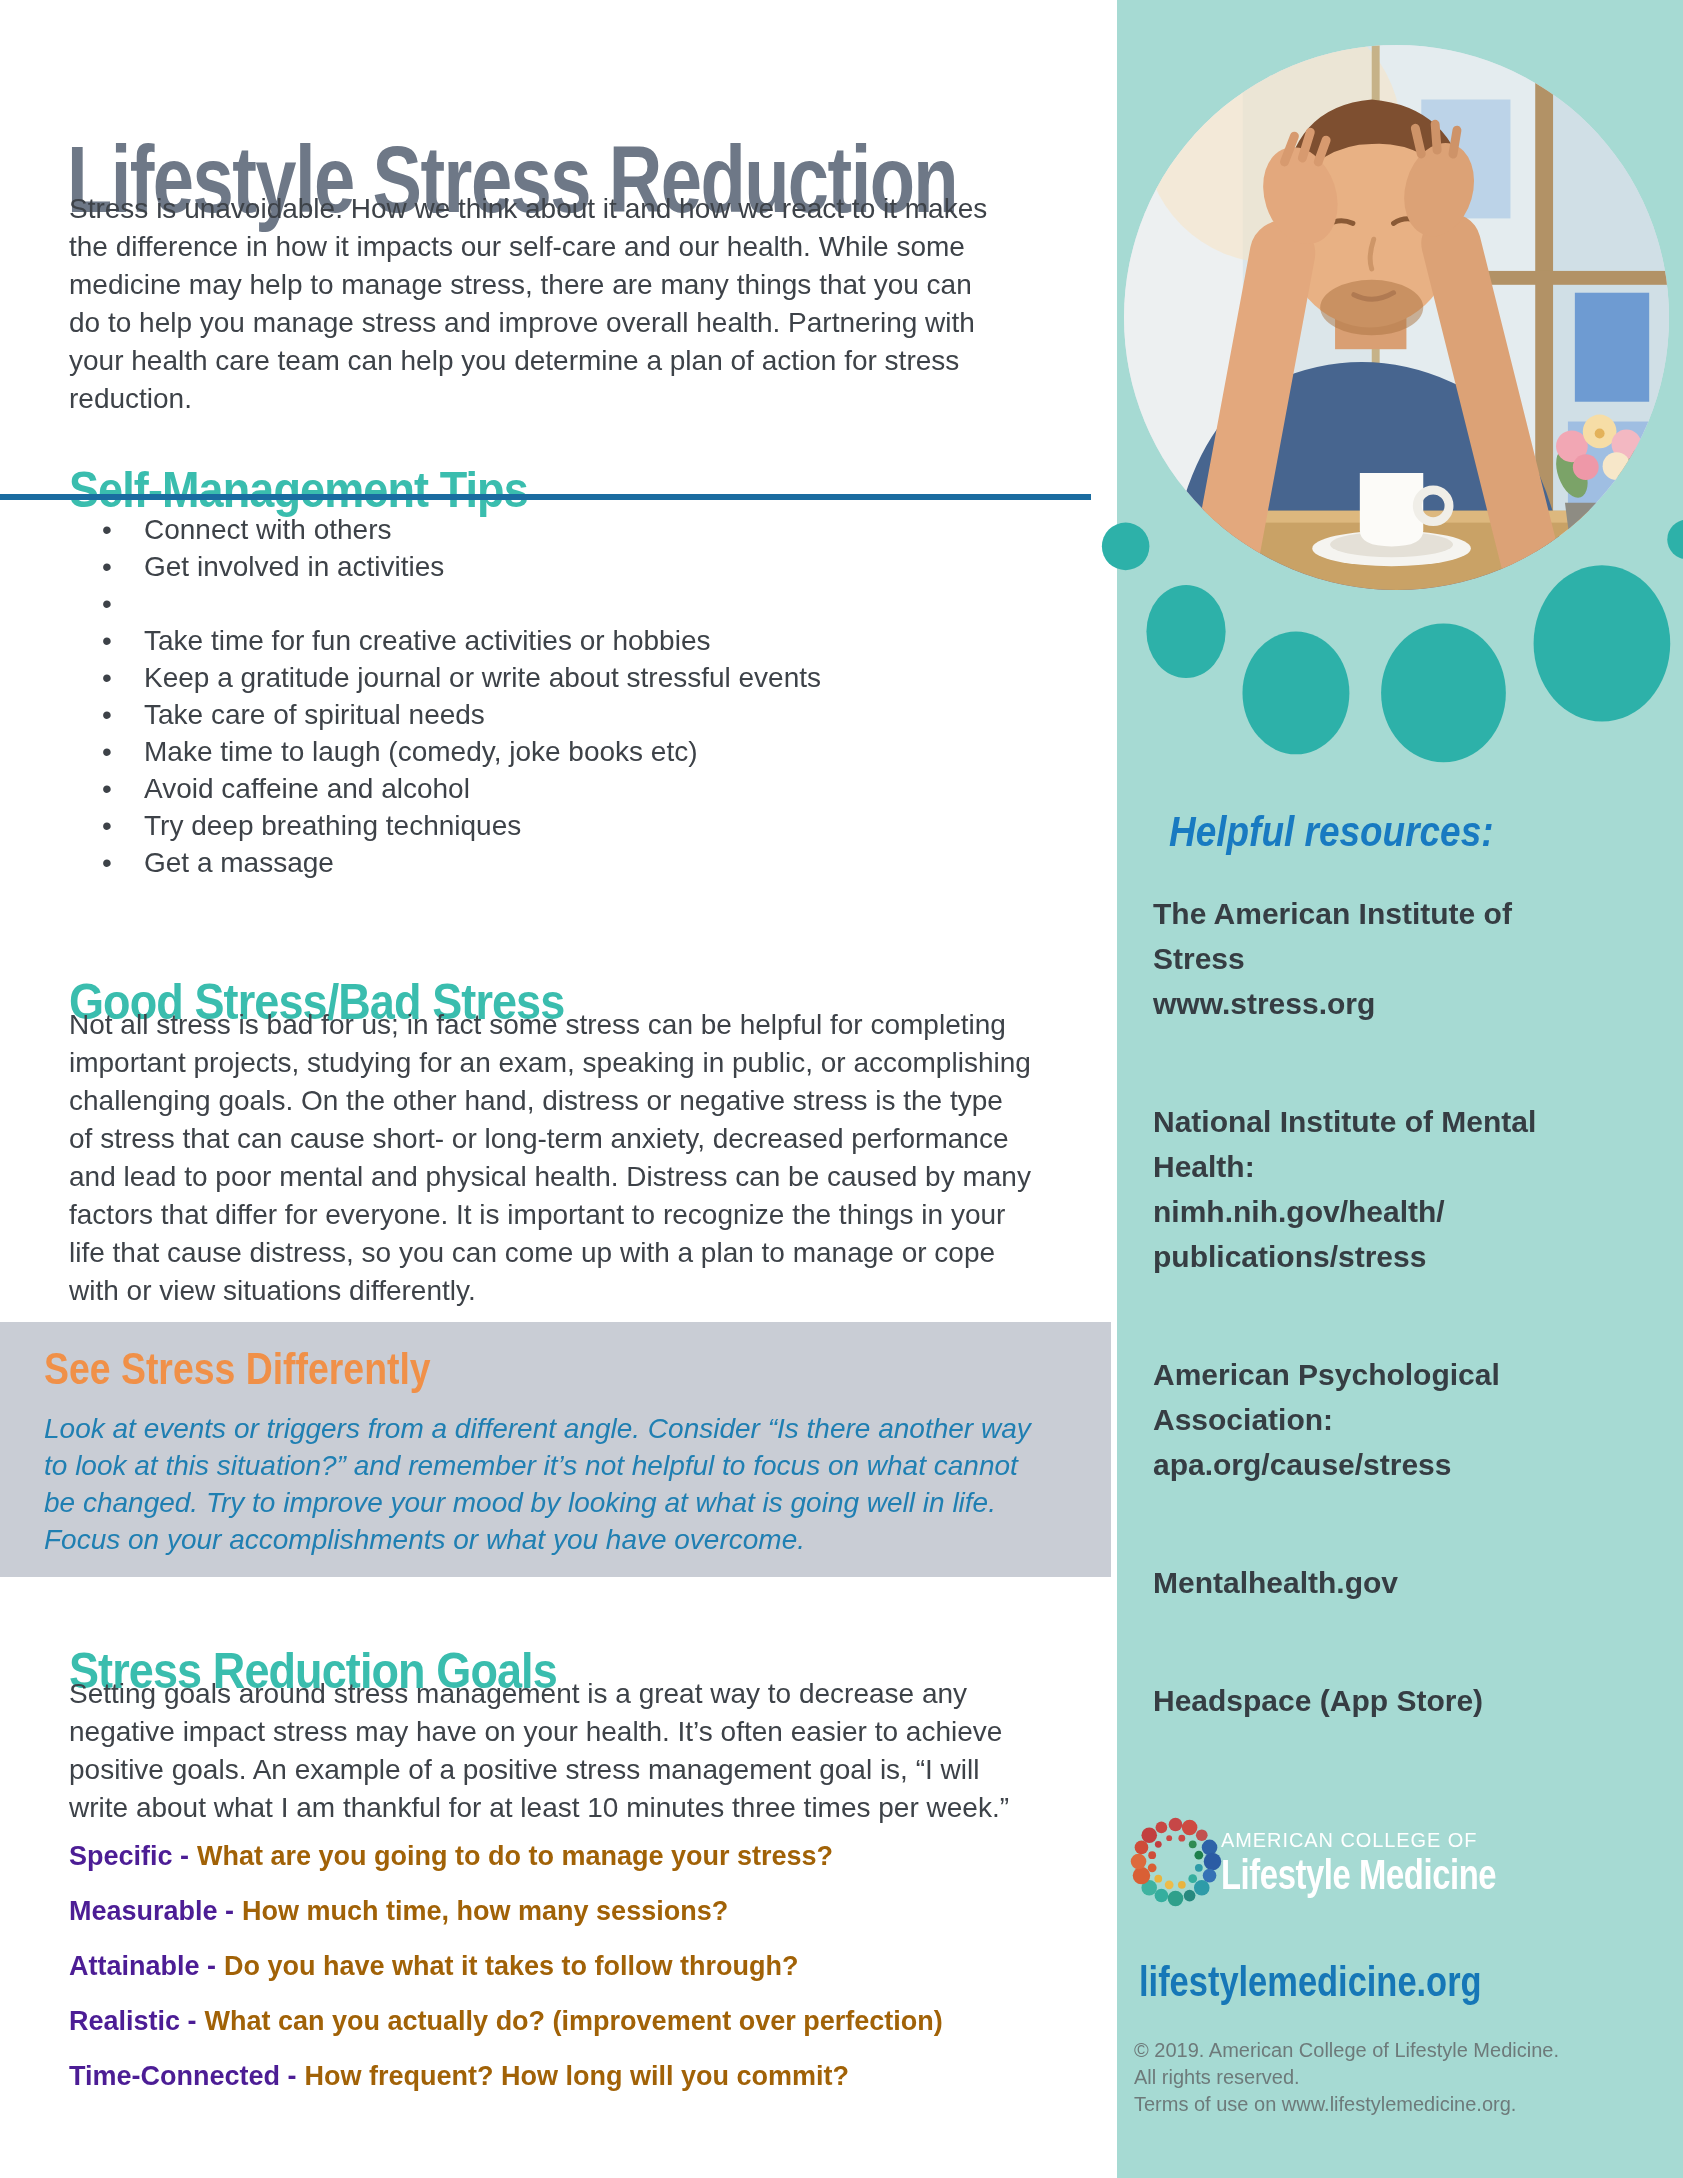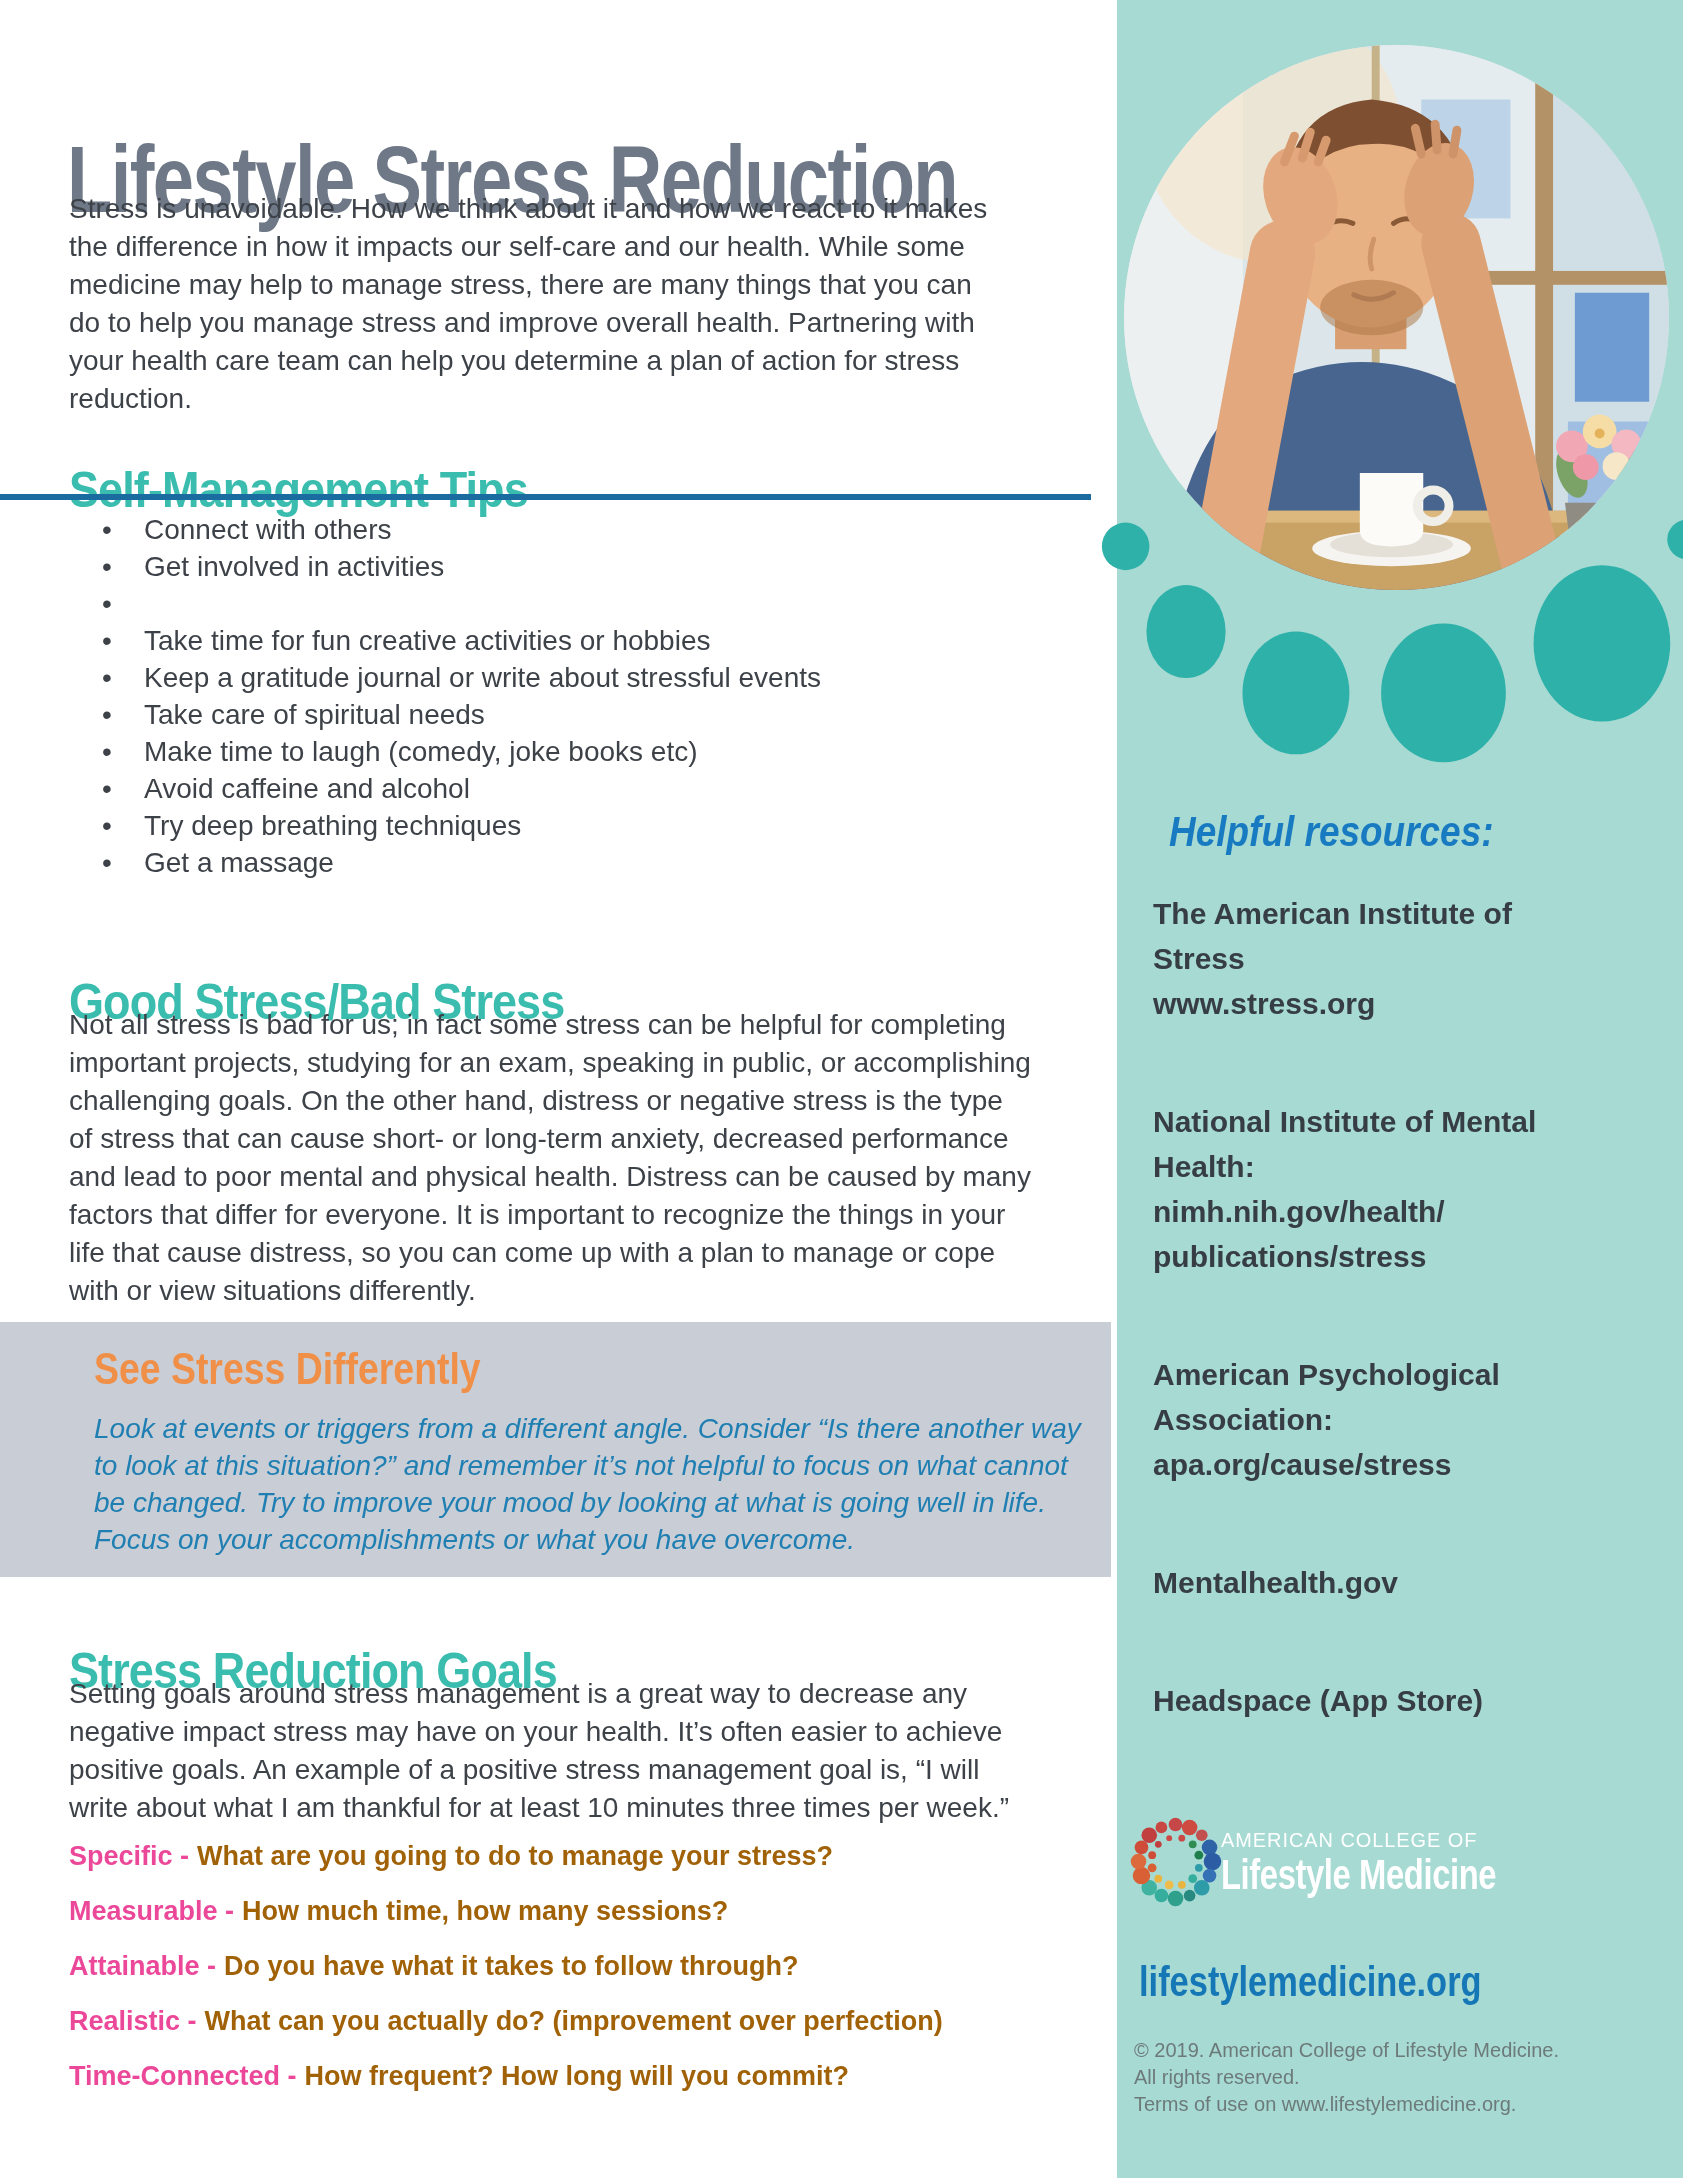--- a/index.html
+++ b/index.html
@@ -36,37 +36,37 @@
   .tips-list .bullet{width:42px; padding-left:33px; flex:0 0 42px;}
   .tips-list .btext{white-space:pre-line;}
   .h-goodbad{left:69px; top:933px;}
   .para{
     font-size:28px; line-height:38px; color:#3D4248; white-space:pre-line;
   }
   .p-goodbad{left:69px; top:1006px; width:1020px;}
 
   .gray-box{
     left:0; top:1322px; width:1111px; height:255px; background:#C9CDD5;
-    box-sizing:border-box; padding:22px 0 0 94px;
+    box-sizing:border-box; padding:22px 0 0 44px;
   }
   .orange-heading{
     font-size:44px; font-weight:bold; color:#F09048; line-height:50px;
   }
   .orange-heading .condensed{transform:scaleX(.85);}
   .italic-note{
     margin-top:16px; font-size:28px; font-style:italic; line-height:37px;
     color:#1F7FB2; white-space:pre-line; width:1010px;
   }
 
   .h-goals{left:69px; top:1602px;}
   .p-goals{left:69px; top:1675px; width:1000px;}
 
   .smart-list{left:69px; top:1839px; width:1000px;}
   .smart-row{font-size:27px; font-weight:bold; line-height:34px; margin-bottom:21px;}
-  .smart-term{color:#ec4899;}
+  .smart-term{color:#4c1d95;}
   .smart-desc{color:#a16207; margin-left:8px;}
 
   
   .sidebar{
     left:1117px; top:0; width:566px; height:2178px; background:#A6DAD3;
   }
   .photo-circle{left:1124px; top:45px; width:545px; height:545px;}
   .dots-svg{left:1089px; top:465px; width:604px; height:337px;}
 
   .res-heading{

